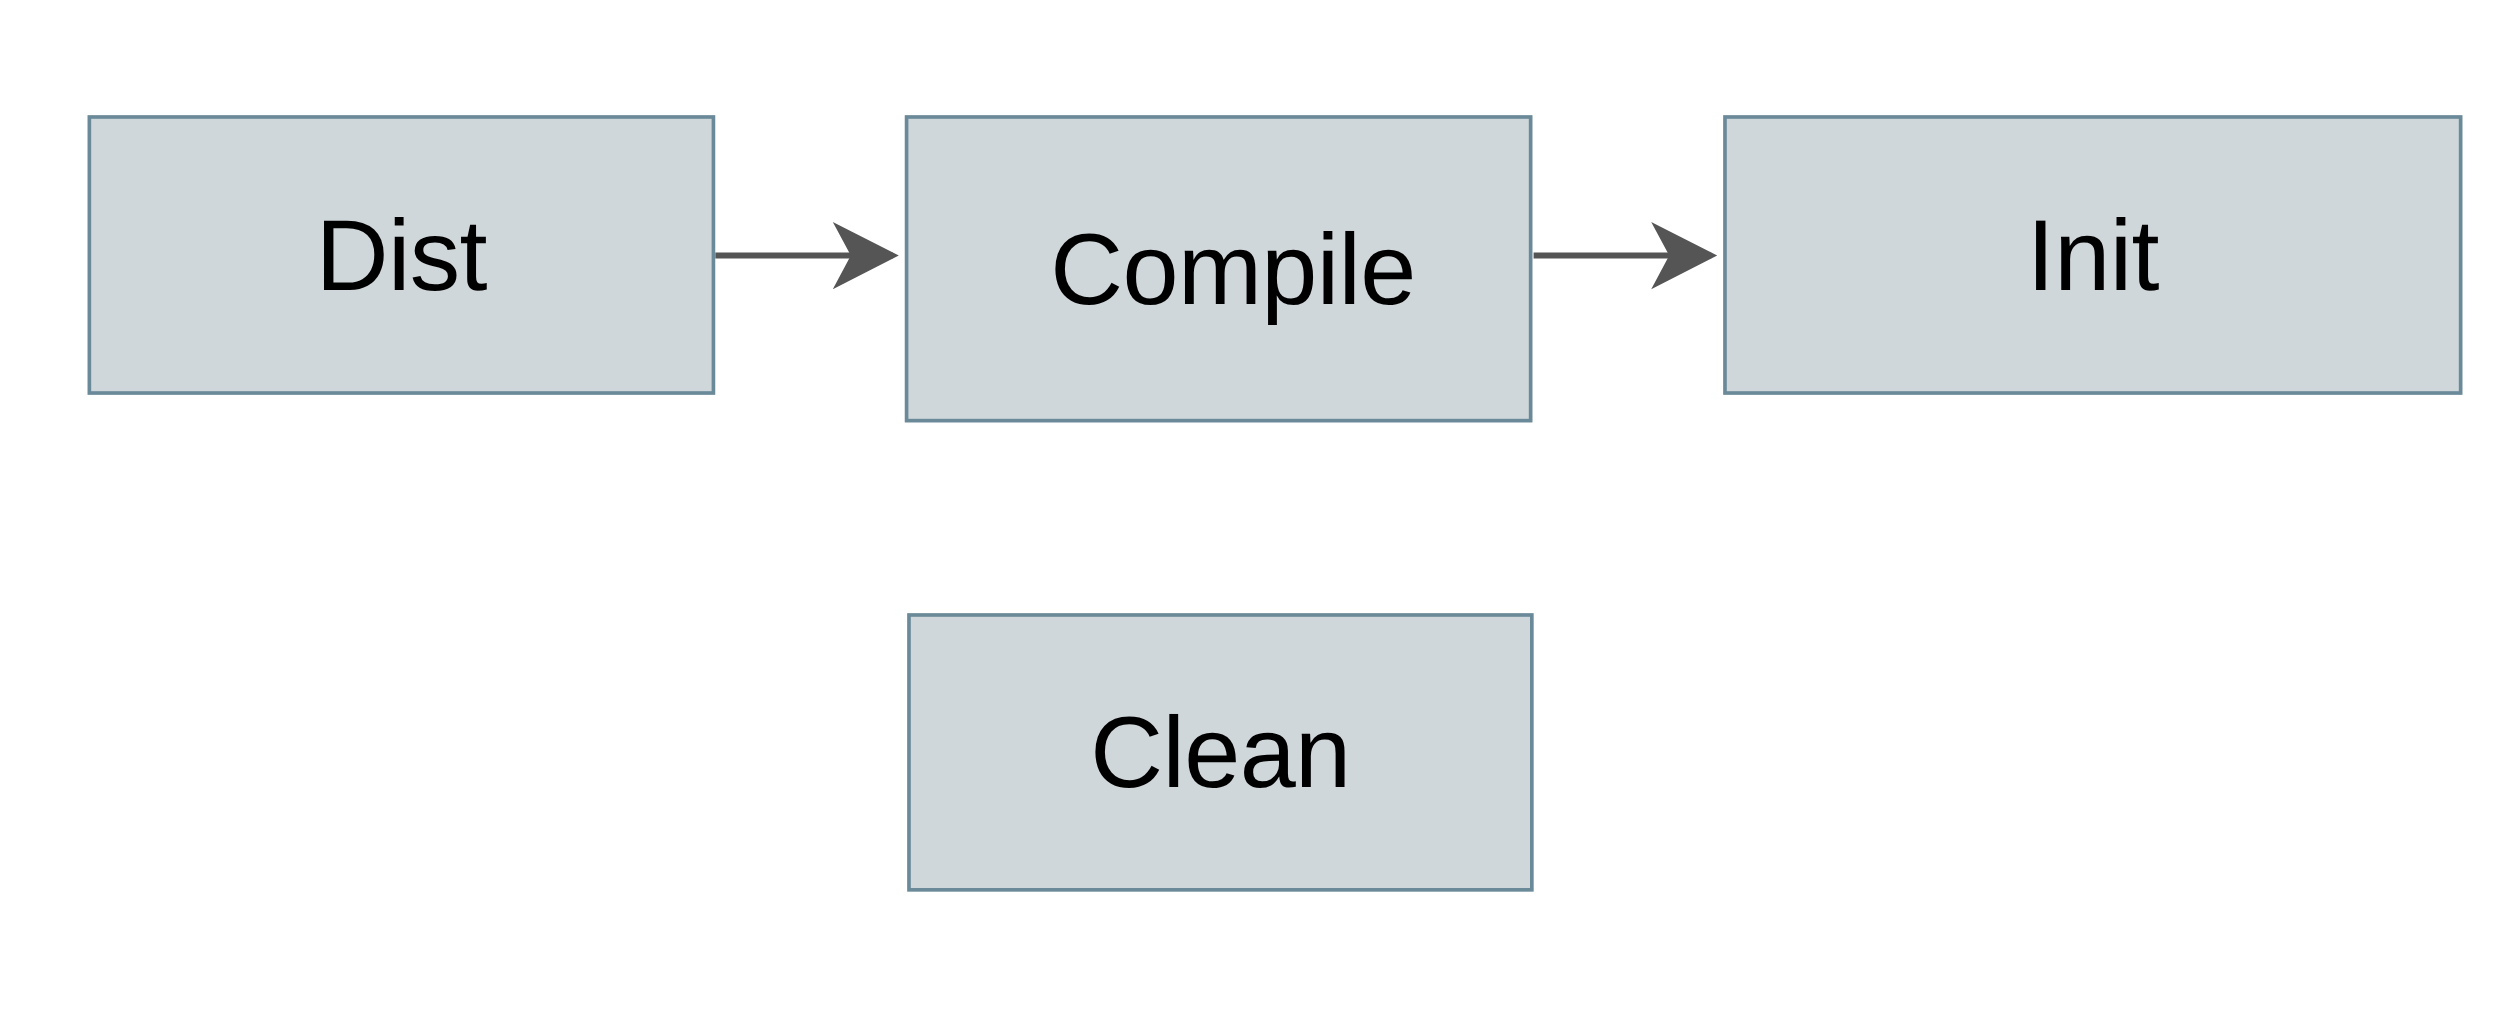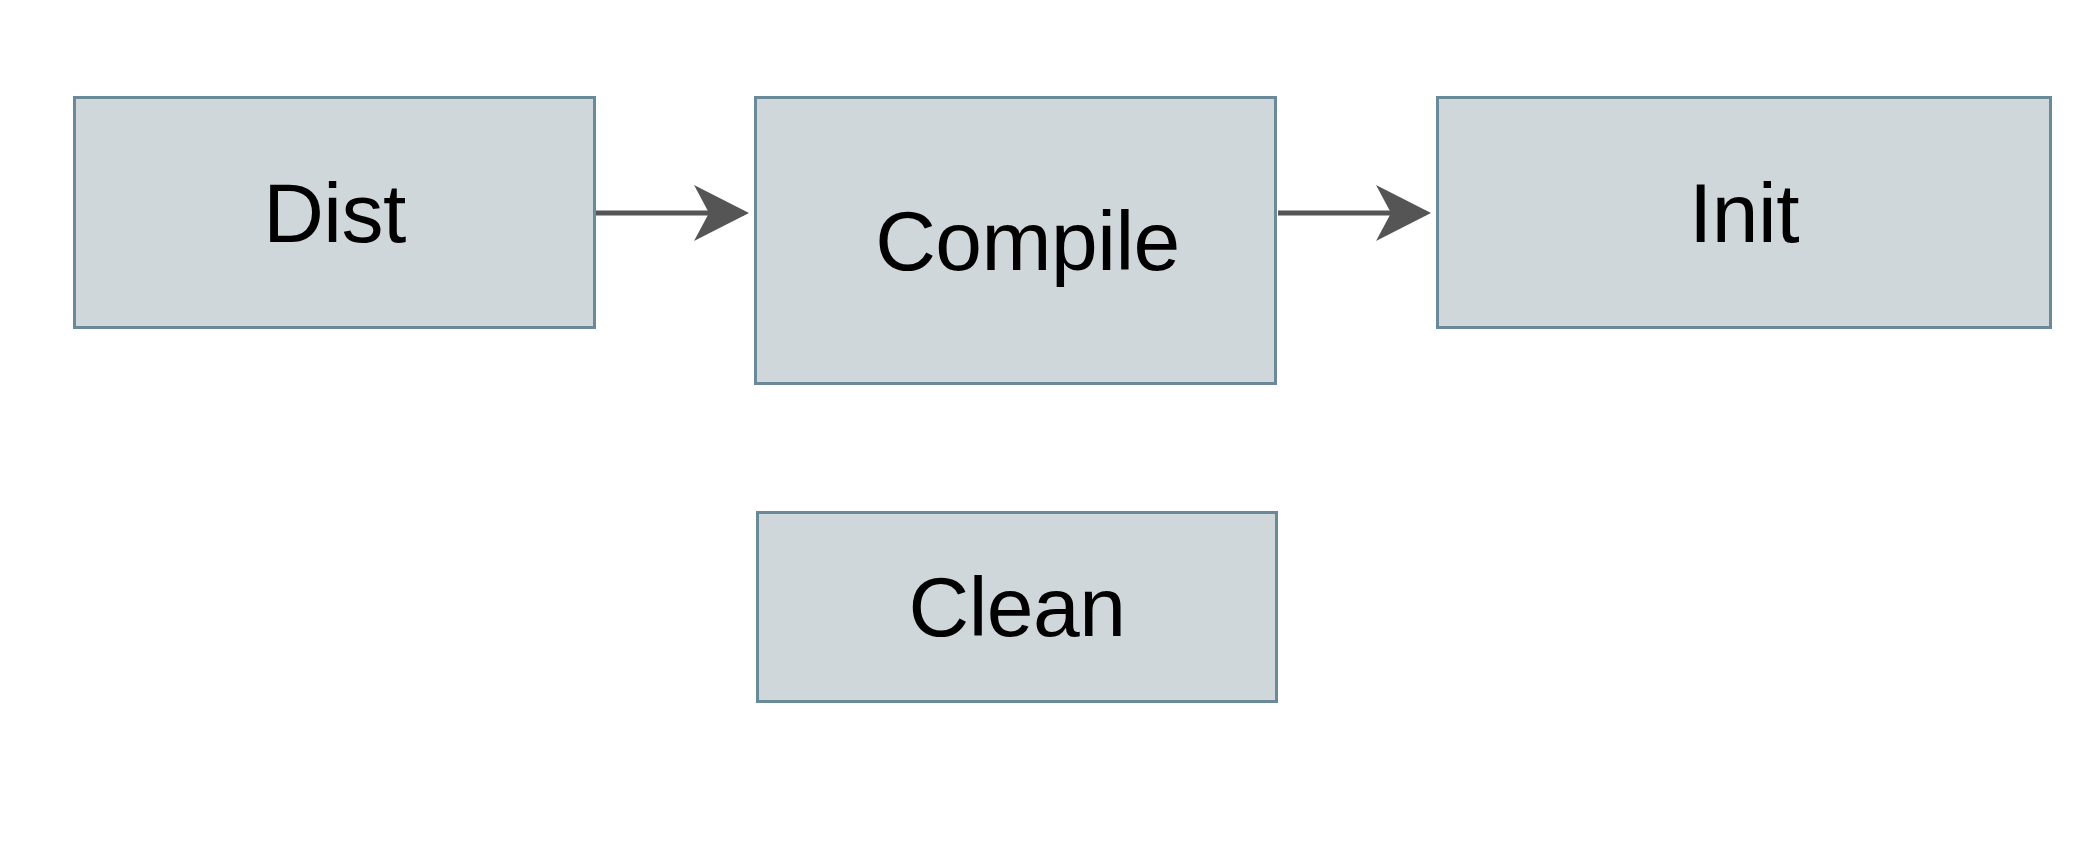--- a/index.html
+++ b/index.html
@@ -39,23 +39,23 @@
   }
   .edge-layer {
     position: absolute;
     left: 0;
     top: 0;
     width: 2078px;
     height: 848px;
     pointer-events: none;
   }
   #node-dist   { left: 73px;   top: 96px;  width: 523px; height: 233px; }
-  #node-compile{ left: 754px;  top: 96px;  width: 523px; height: 289px; padding-left: 24px; }
+  #node-compile{ left: 754px;  top: 96px;  width: 523px; height: 256px; padding-left: 24px; }
   #node-init   { left: 1436px; top: 96px;  width: 616px; height: 233px; }
-  #node-clean  { left: 756px;  top: 511px; width: 522px; height: 192px; align-items: center; }
+  #node-clean  { left: 756px;  top: 511px; width: 522px; height: 232px; align-items: center; }
 </style>
 </head>
 <body>
 
 <div id="canvas">
 
   <svg class="edge-layer" viewBox="0 0 2078 848" width="2078" height="848" aria-hidden="true">
     <defs>
       <marker id="arrow-concave" markerWidth="12" markerHeight="12" refX="10.4" refY="6" orient="auto" markerUnits="strokeWidth">
         <path d="M 0.4,0.4 L 11.4,6 L 0.4,11.6 L 3.4,6 Z" fill="#555555"></path>

